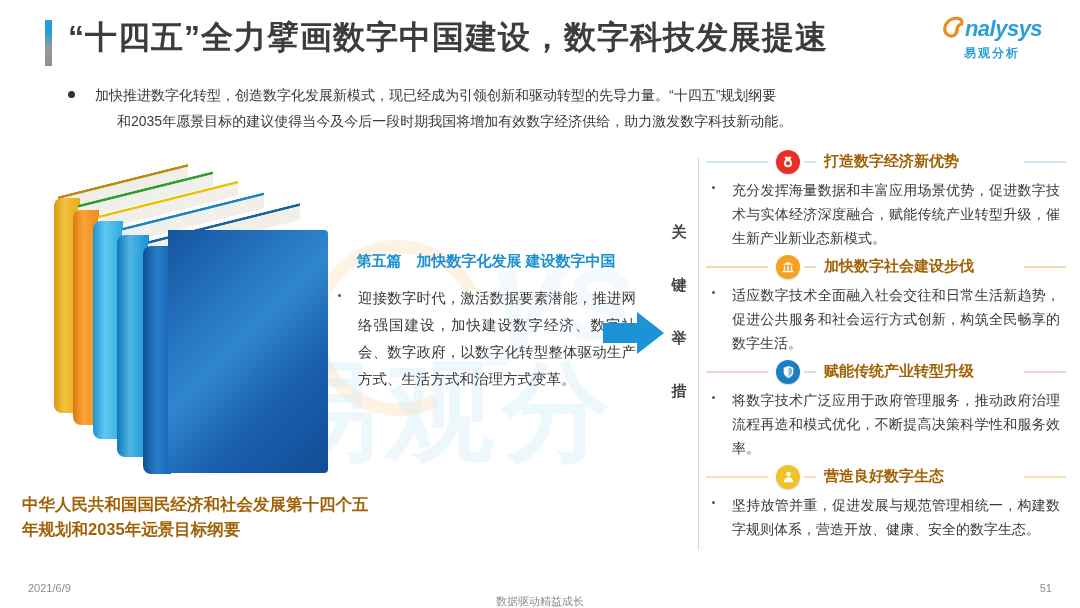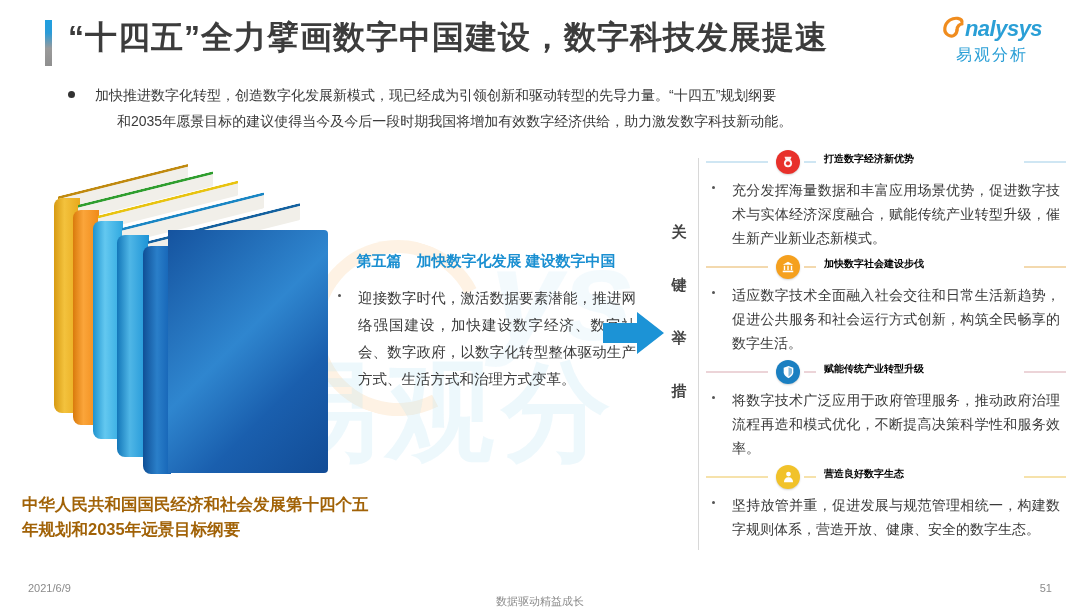--- a/index.html
+++ b/index.html
@@ -52,21 +52,21 @@
   }
   .logo{
     position:absolute;right:28px;top:14px;
     width:120px;text-align:center;z-index:3;
   }
   .logo-main{
     display:flex;align-items:center;justify-content:center;
     height:30px;
   }
   .logo-sub{
-    font-size:16px;font-weight:normal;color:#2a9fd6;
+    font-size:12px;font-weight:bold;color:#2a9fd6;
     letter-spacing:2px;margin-top:1px;
   }
 
   
   .intro{
     position:absolute;left:60px;top:82px;width:1000px;z-index:3;
   }
   .intro-dot{
     position:absolute;left:8px;top:9px;
     width:7px;height:7px;border-radius:50%;background:#333;
@@ -148,21 +148,21 @@
     position:absolute;left:70px;top:2px;
     width:24px;height:24px;border-radius:50%;
     display:flex;align-items:center;justify-content:center;
     box-shadow:0 1px 2px rgba(0,0,0,.18);
   }
   .sec-line-m{
     position:absolute;left:98px;top:13px;width:12px;height:2px;
   }
   .sec-title{
     position:absolute;left:118px;top:4px;
-    font-size:10px;font-weight:bold;color:#000000;
+    font-size:15px;font-weight:bold;color:#a16207;
     white-space:nowrap;
   }
   .sec-line-r{
     position:absolute;right:0;top:13px;width:42px;height:2px;
   }
   .sec-body{position:relative;padding-top:2px;}
   .sec-dot{
     position:absolute;left:6px;top:10px;
     width:3px;height:3px;border-radius:50%;background:#555;
   }

